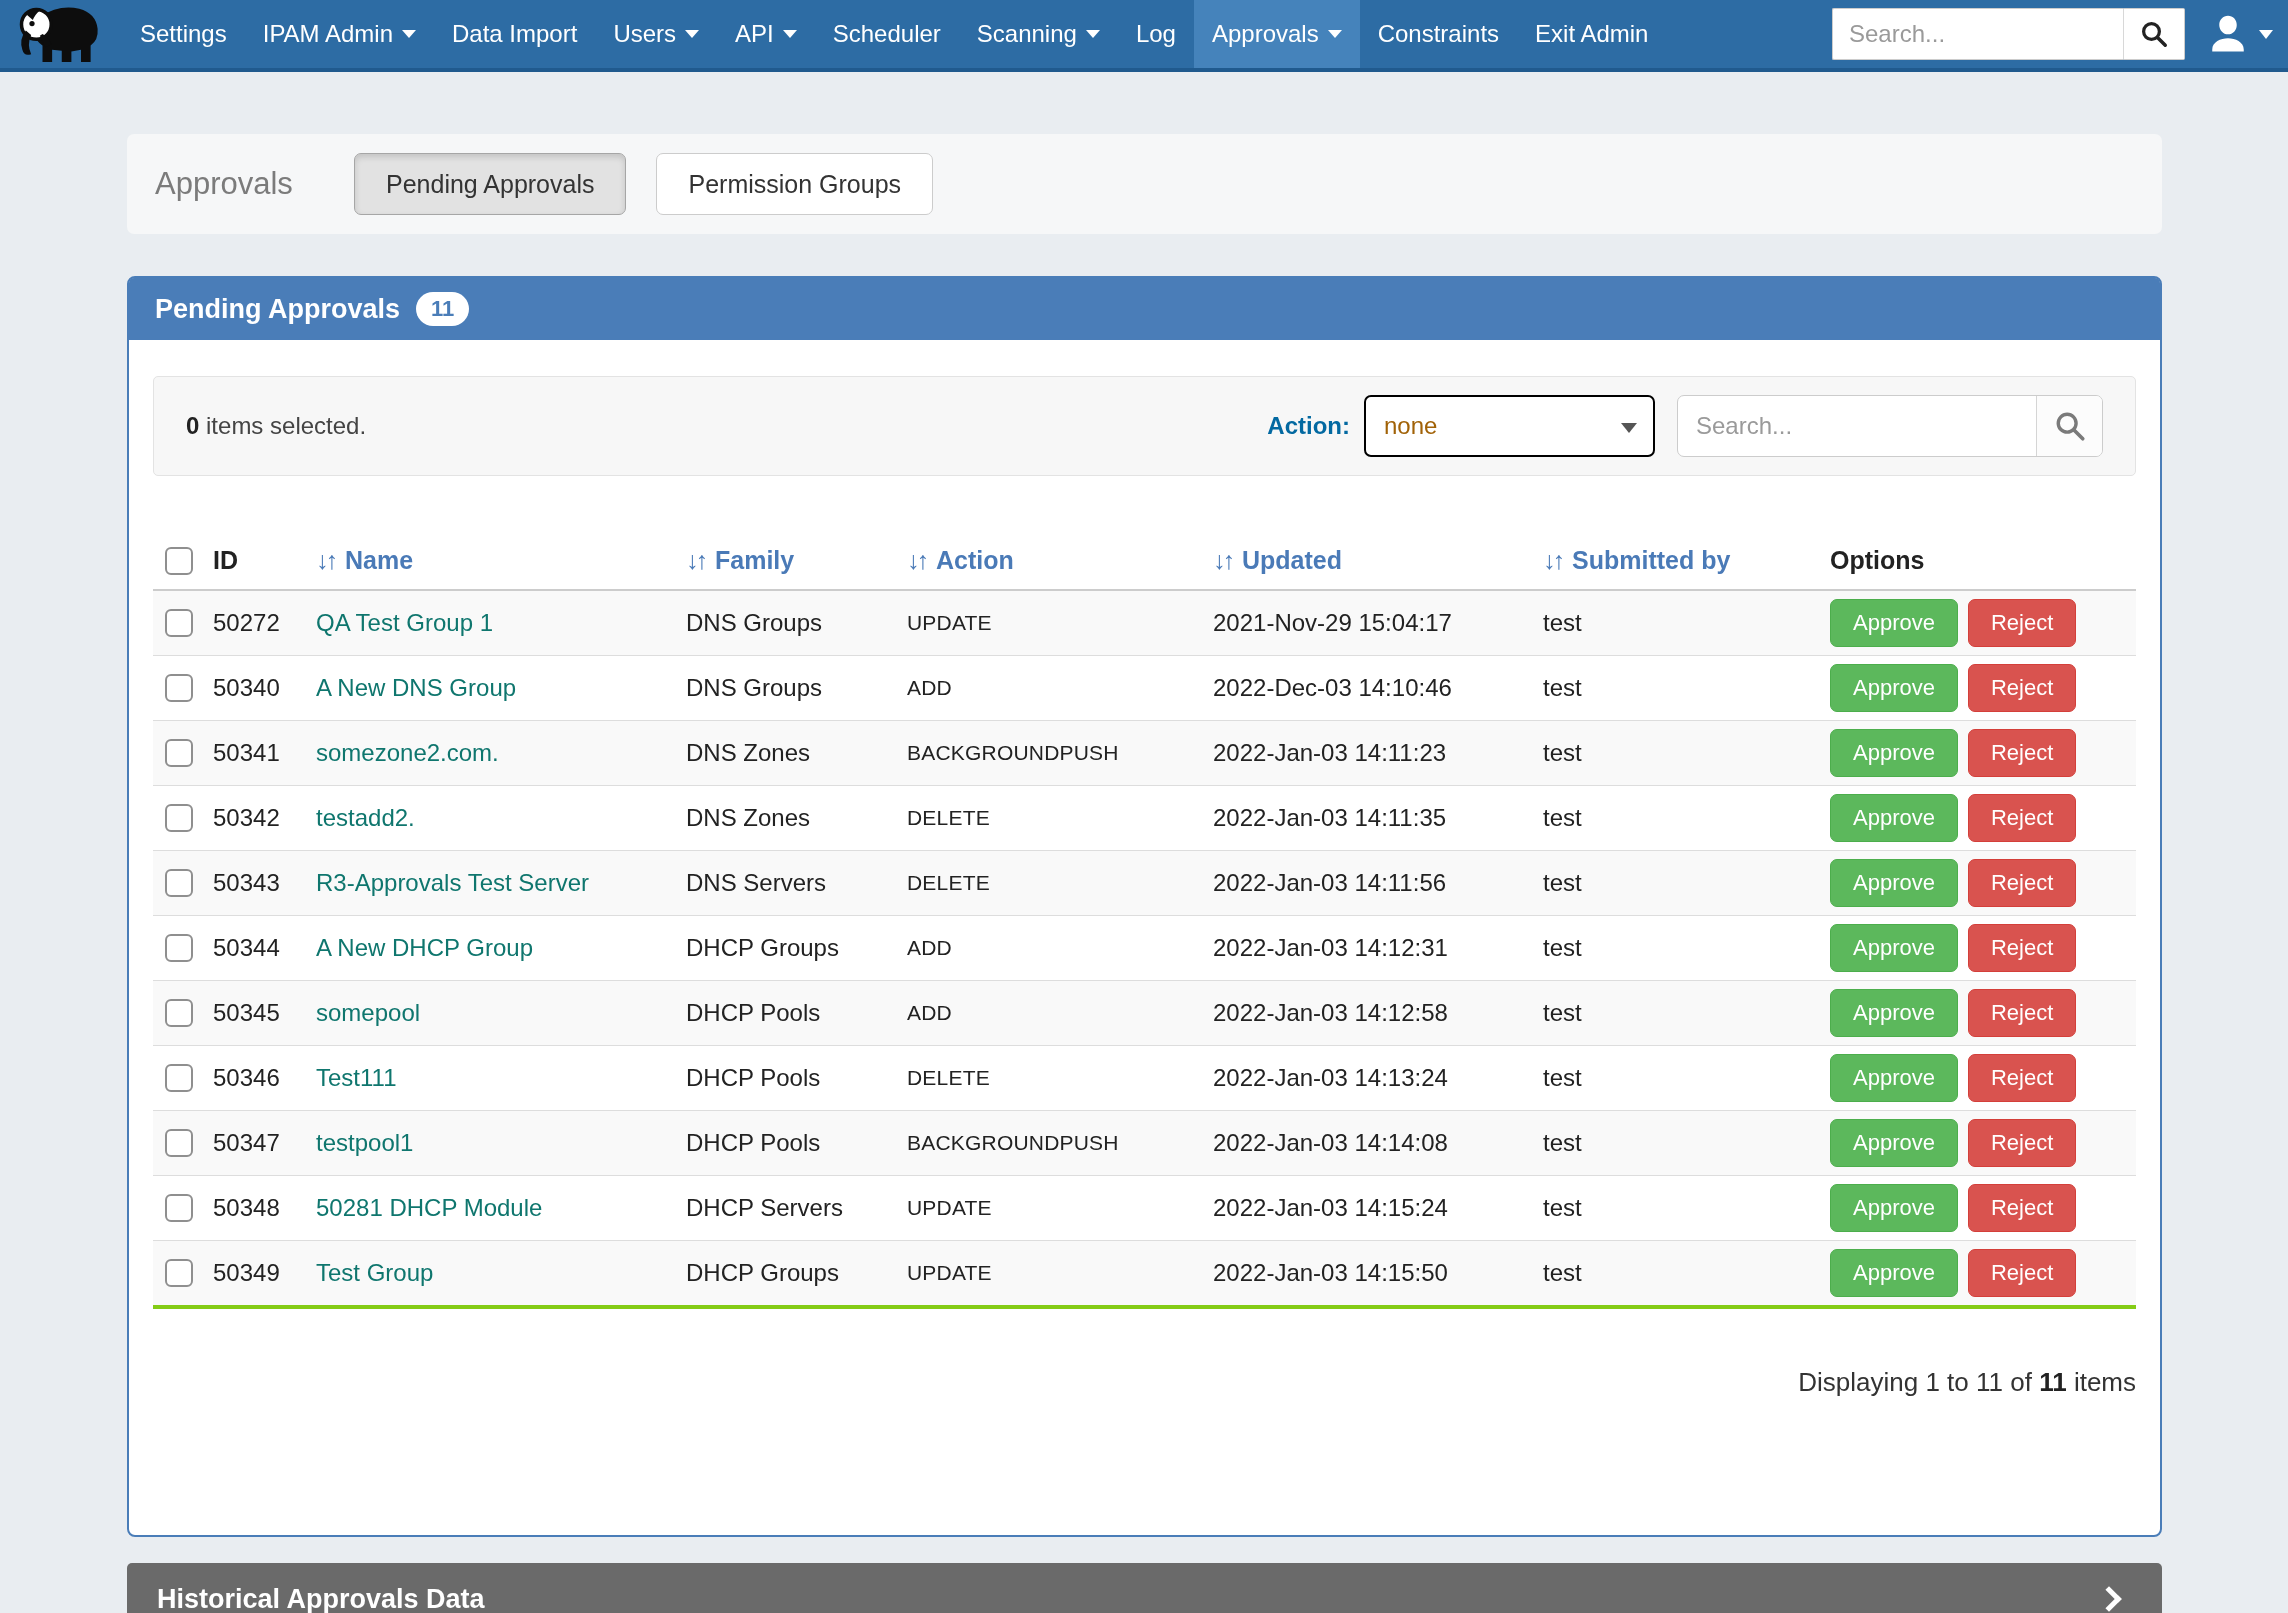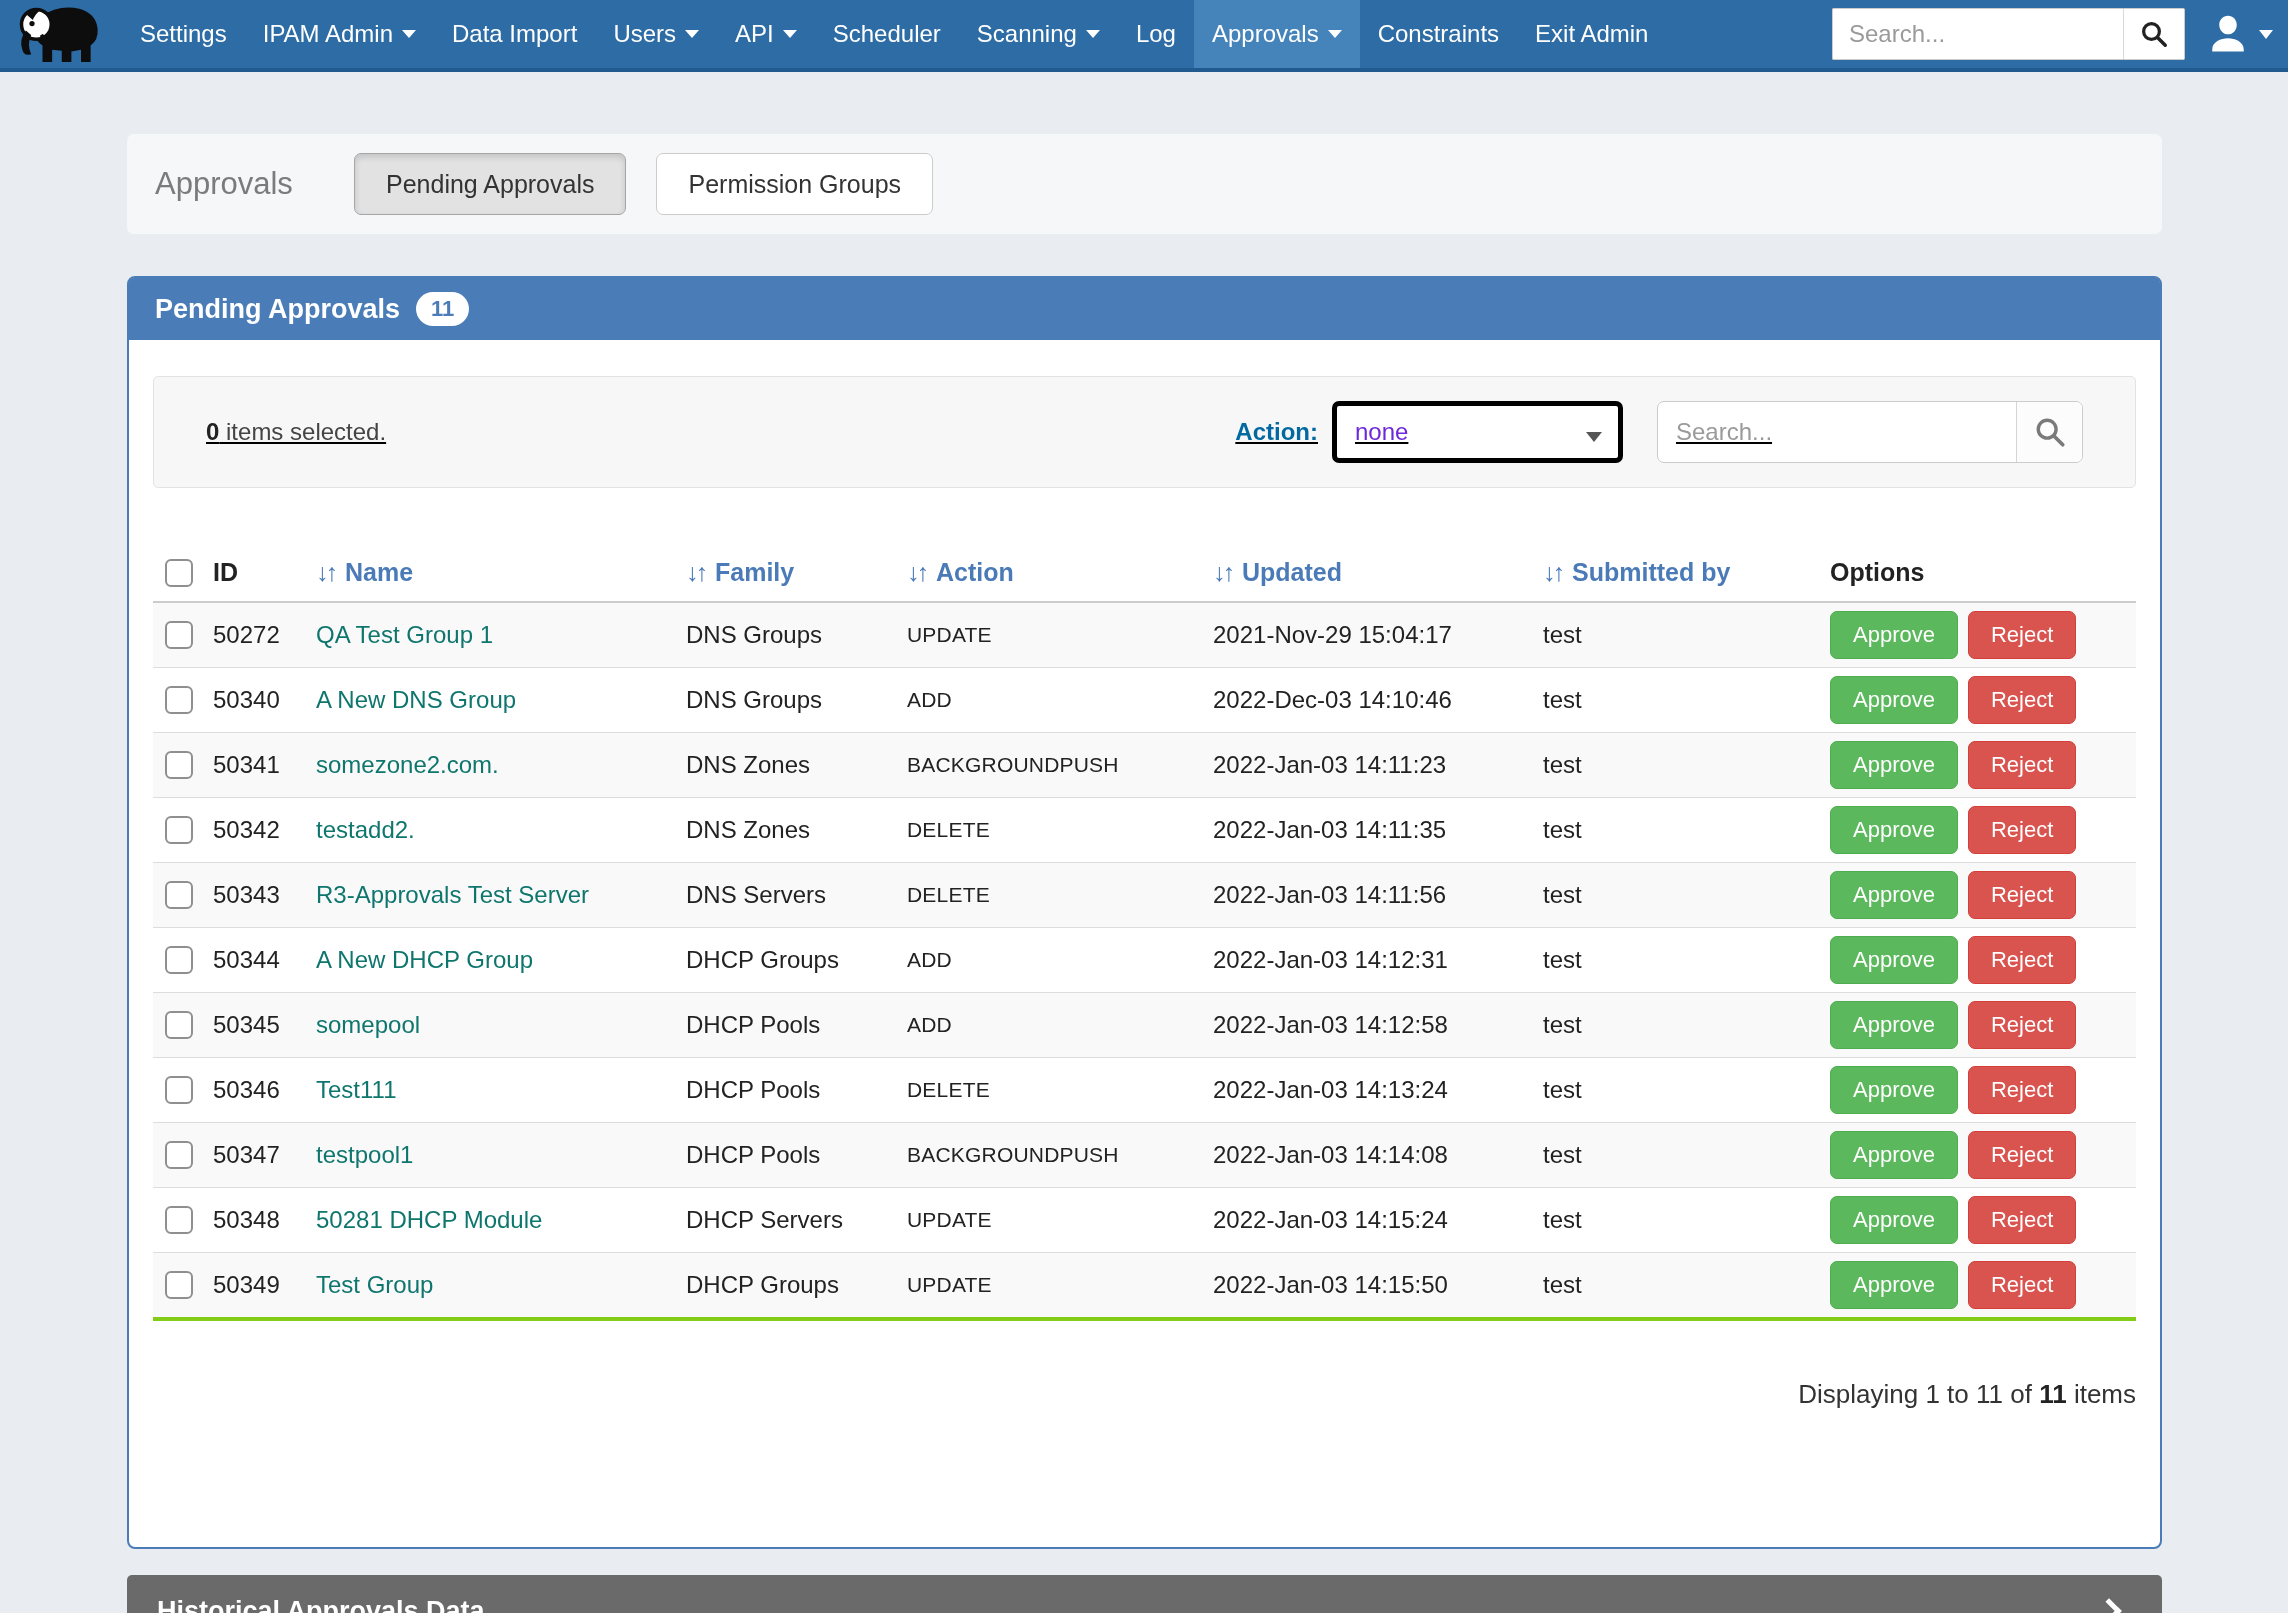--- a/index.html
+++ b/index.html
@@ -75,31 +75,31 @@
   }
   .panel-title { color:#ffffff; font-size:27px; font-weight:bold; }
   .panel-badge {
     margin-left:16px; background:#ffffff; color:#4a7db8;
     font-size:22px; font-weight:bold; border-radius:994px; padding:4px 15px;
   }
   .panel-body { padding:36px 24px 137px; }
 
   
   .toolbar {
-    height:112px; background:#f7f7f7; border:1px solid #e3e3e3; border-radius:5px;
-    display:flex; align-items:center; padding:0 52px;text-decoration:underline;
+    height:100px; background:#f7f7f7; border:1px solid #e3e3e3; border-radius:5px;
+    display:flex; align-items:center; padding:0 32px;
   }
   .selected-text { font-size:24px; color:#444; }
   .selected-text b { color:#222; }
   .toolbar-right { margin-left:auto; display:flex; align-items:center; }
   .action-label { font-size:24px; font-weight:bold; color:#0369a1; margin-right:14px; }
   .action-select {
     position:relative; width:291px; height:62px; background:#ffffff;
-    border:5px solid #000000; border-radius:7px; display:flex; align-items:center;
-    padding:0 18px; font-size:24px; color:#6d28d9; cursor:pointer; margin-right:34px;
+    border:2px solid #000000; border-radius:7px; display:flex; align-items:center;
+    padding:0 18px; font-size:24px; color:#a16207; cursor:pointer; margin-right:22px;
   }
   .select-caret {
     position:absolute; right:16px; top:26px; width:0; height:0;
     border-left:8px solid transparent; border-right:8px solid transparent;
     border-top:10px solid #555;
   }
   .search-group {
     display:flex; height:62px; border:1px solid #cccccc; border-radius:7px;
     background:#ffffff; overflow:hidden;
   }

